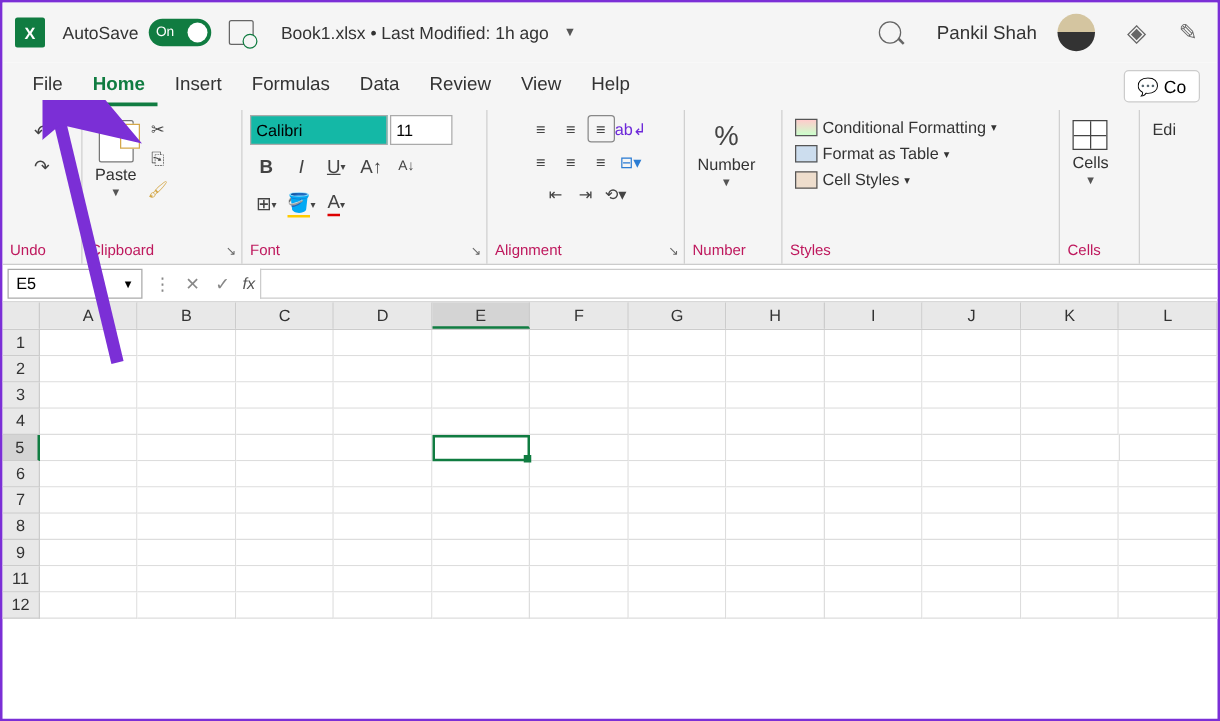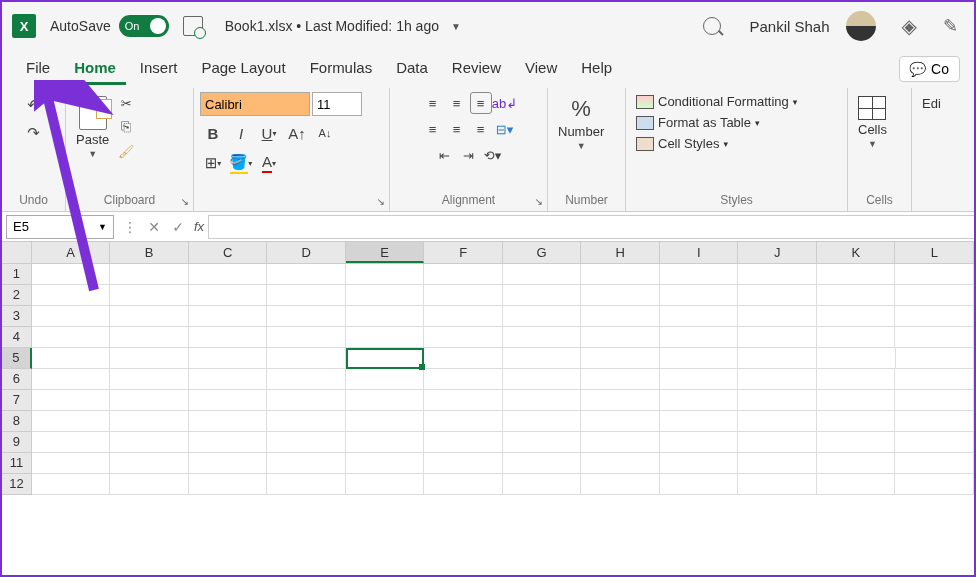--- a/index.html
+++ b/index.html
@@ -27,33 +27,33 @@
 
 .tabs { height: 38px; background: #f5f5f5; display: flex; align-items: center; padding: 0 14px; gap: 4px; }
 .tab { padding: 6px 10px; font-size: 15px; color: #333; cursor: pointer; border-bottom: 3px solid transparent; }
 .tab.active { font-weight: 600; border-bottom-color: #107c41; color: #107c41; }
 .cbtn { margin-left: auto; padding: 4px 10px; border: 1px solid #ccc; border-radius: 4px; background: #fff; font-size: 14px; display: flex; align-items: center; gap: 4px; }
 
 
 .rib { height: 124px; background: #f5f5f5; border-bottom: 1px solid #ccc; display: flex; }
 .grp { border-right: 1px solid #d0d0d0; padding: 4px 6px 2px; display: flex; flex-direction: column; position: relative; }
 .grp-b { flex: 1; display: flex; align-items: flex-start; gap: 2px; }
-.grp-l { font-size: 12px; color: #737373; text-align: center; padding: 2px 0; }
+.grp-l { font-size: 12px; color: #be185d; padding: 2px 0; }
 .lnch { position: absolute; right: 4px; bottom: 4px; font-size: 10px; color: #666; cursor: pointer; }
 .col { display: flex; flex-direction: column; gap: 2px; align-items: center; }
 .row { display: flex; gap: 2px; align-items: center; }
 .ibtn { width: 26px; height: 26px; display: flex; align-items: center; justify-content: center; cursor: pointer; color: #444; font-size: 15px; border-radius: 3px; }
 .ibtn.sm { width: 22px; height: 22px; font-size: 13px; }
 .bigbtn { display: flex; flex-direction: column; align-items: center; padding: 4px; cursor: pointer; gap: 2px; }
 .bigbtn-l { font-size: 13px; color: #333; }
 .bigbtn .chv { font-size: 9px; color: #555; }
 .paste-i { width: 28px; height: 34px; border: 1.5px solid #777; border-radius: 2px; background: #fff; position: relative; }
 .paste-i::before { content: ''; width: 14px; height: 18px; border: 1.5px solid #d4a84a; background: #fff; position: absolute; right: -6px; top: 2px; }
 .nmb-i { font-size: 22px; color: #444; }
-.font-sel { width: 110px; height: 24px; border: 1px solid #aaa; font-size: 13px; padding: 0 4px; background: #fdba74; }
+.font-sel { width: 110px; height: 24px; border: 1px solid #aaa; font-size: 13px; padding: 0 4px; background: #14b8a6; }
 .size-sel { width: 50px; height: 24px; border: 1px solid #aaa; font-size: 13px; padding: 0 4px; background: #fff; }
 .uline-r { border-bottom: 2px solid #d00; padding-bottom: 1px; }
 .uline-y { border-bottom: 2px solid #fc0; padding-bottom: 1px; }
 .cells-i { width: 28px; height: 24px; border: 1.5px solid #444; position: relative; background: #fff; }
 .cells-i::before { content: ''; position: absolute; left: 50%; top: 0; bottom: 0; width: 1px; background: #444; }
 .cells-i::after { content: ''; position: absolute; top: 50%; left: 0; right: 0; height: 1px; background: #444; }
 .sty-i { width: 18px; height: 14px; border: 1px solid #555; display: inline-block; margin-right: 4px; vertical-align: middle; }
 .sty-row { display: flex; align-items: center; font-size: 13px; color: #333; padding: 2px 4px; cursor: pointer; white-space: nowrap; }
 
 
@@ -97,21 +97,20 @@
   <span class="user-n">Pankil Shah</span>
   <div class="avatar"></div>
   <span class="prem-i">◈</span>
   <span class="pen-i">✎</span>
 </div>
 
 <div class="tabs">
   <div class="tab">File</div>
   <div class="tab active">Home</div>
   <div class="tab">Insert</div>
-  <div class="tab">Page Layout</div>
   <div class="tab">Formulas</div>
   <div class="tab">Data</div>
   <div class="tab">Review</div>
   <div class="tab">View</div>
   <div class="tab">Help</div>
   <div class="cbtn">
     <span>💬</span>
     <span>Co</span>
   </div>
 </div>
@@ -170,20 +169,21 @@
         <div class="ibtn">
             <span class="uline-y">🪣</span>
             <span style="font-size:8px">▾</span>
           </div>
         <div class="ibtn">
             <span class="uline-r">A</span>
             <span style="font-size:8px">▾</span>
           </div>
       </div>
     </div>
+    <div class="grp-l">Font</div>
     <div class="lnch">↘</div>
   </div>
 
   <div class="grp" style="width:158px">
     <div class="grp-b col" style="gap:4px">
       <div class="row">
         <div class="ibtn sm">≡</div>
         <div class="ibtn sm">≡</div>
         <div class="ibtn sm" style="border:1px solid #888">≡</div>
         <div class="ibtn sm" style="color:#6d28d9">ab↲</div>

